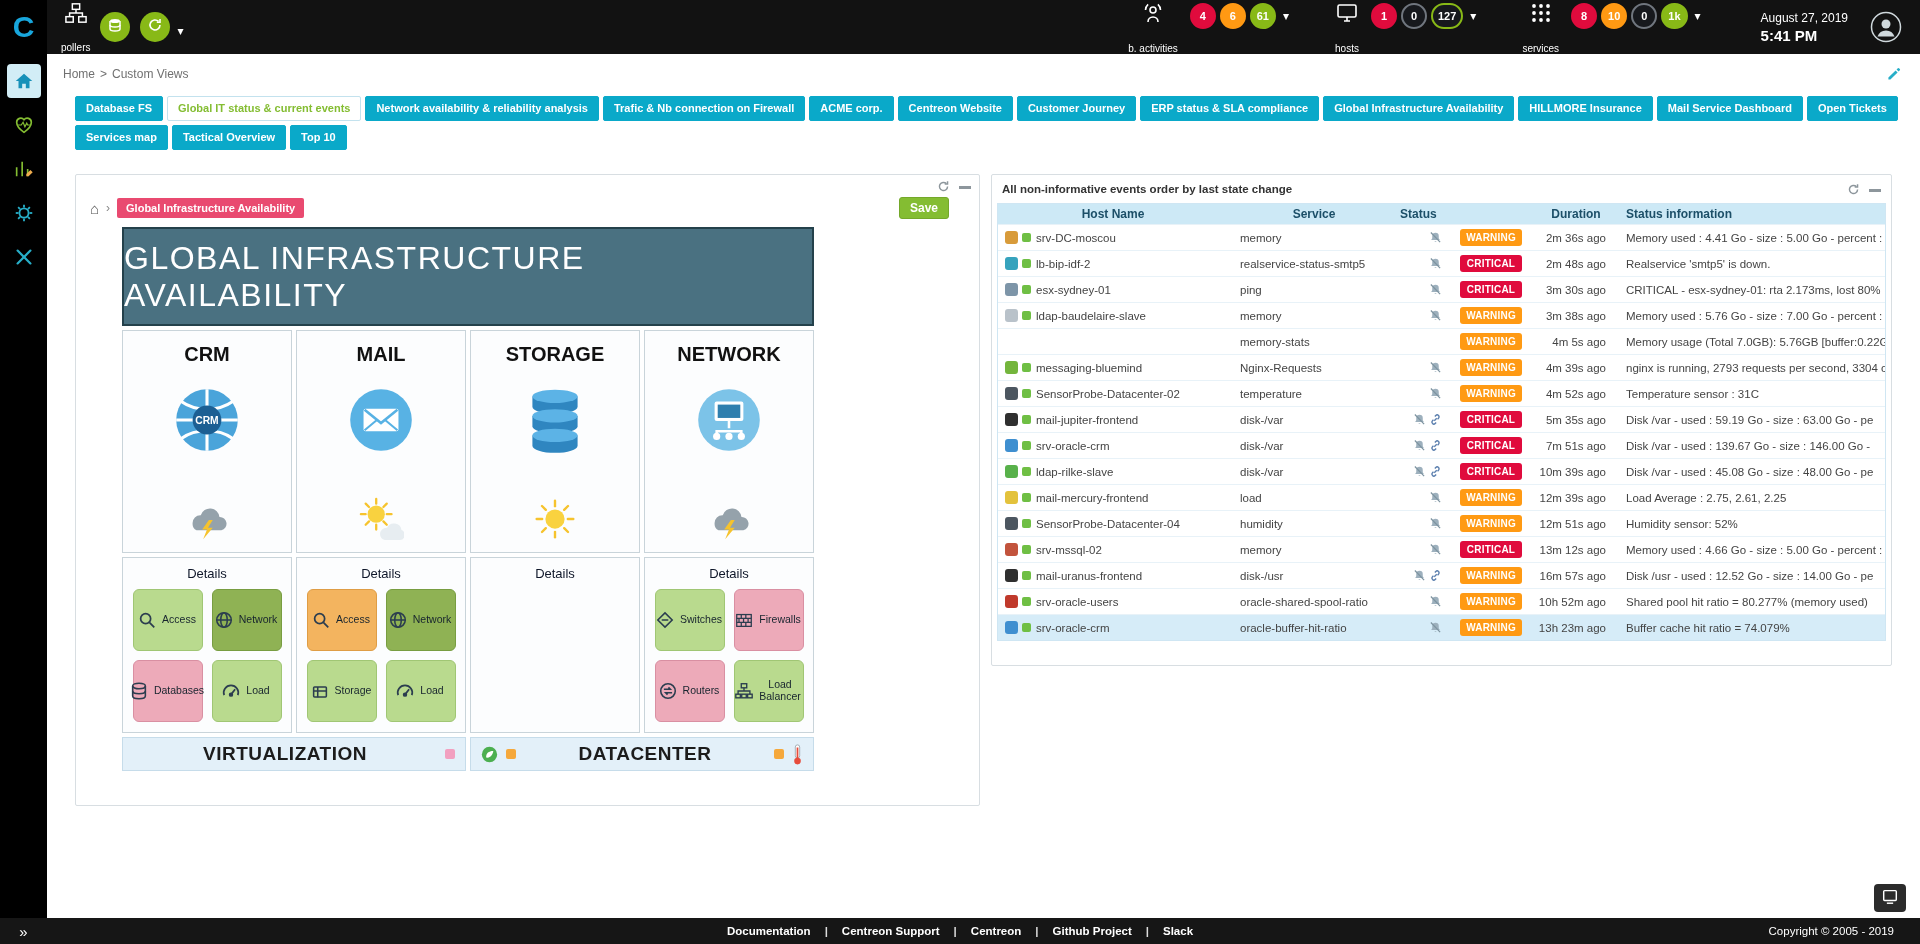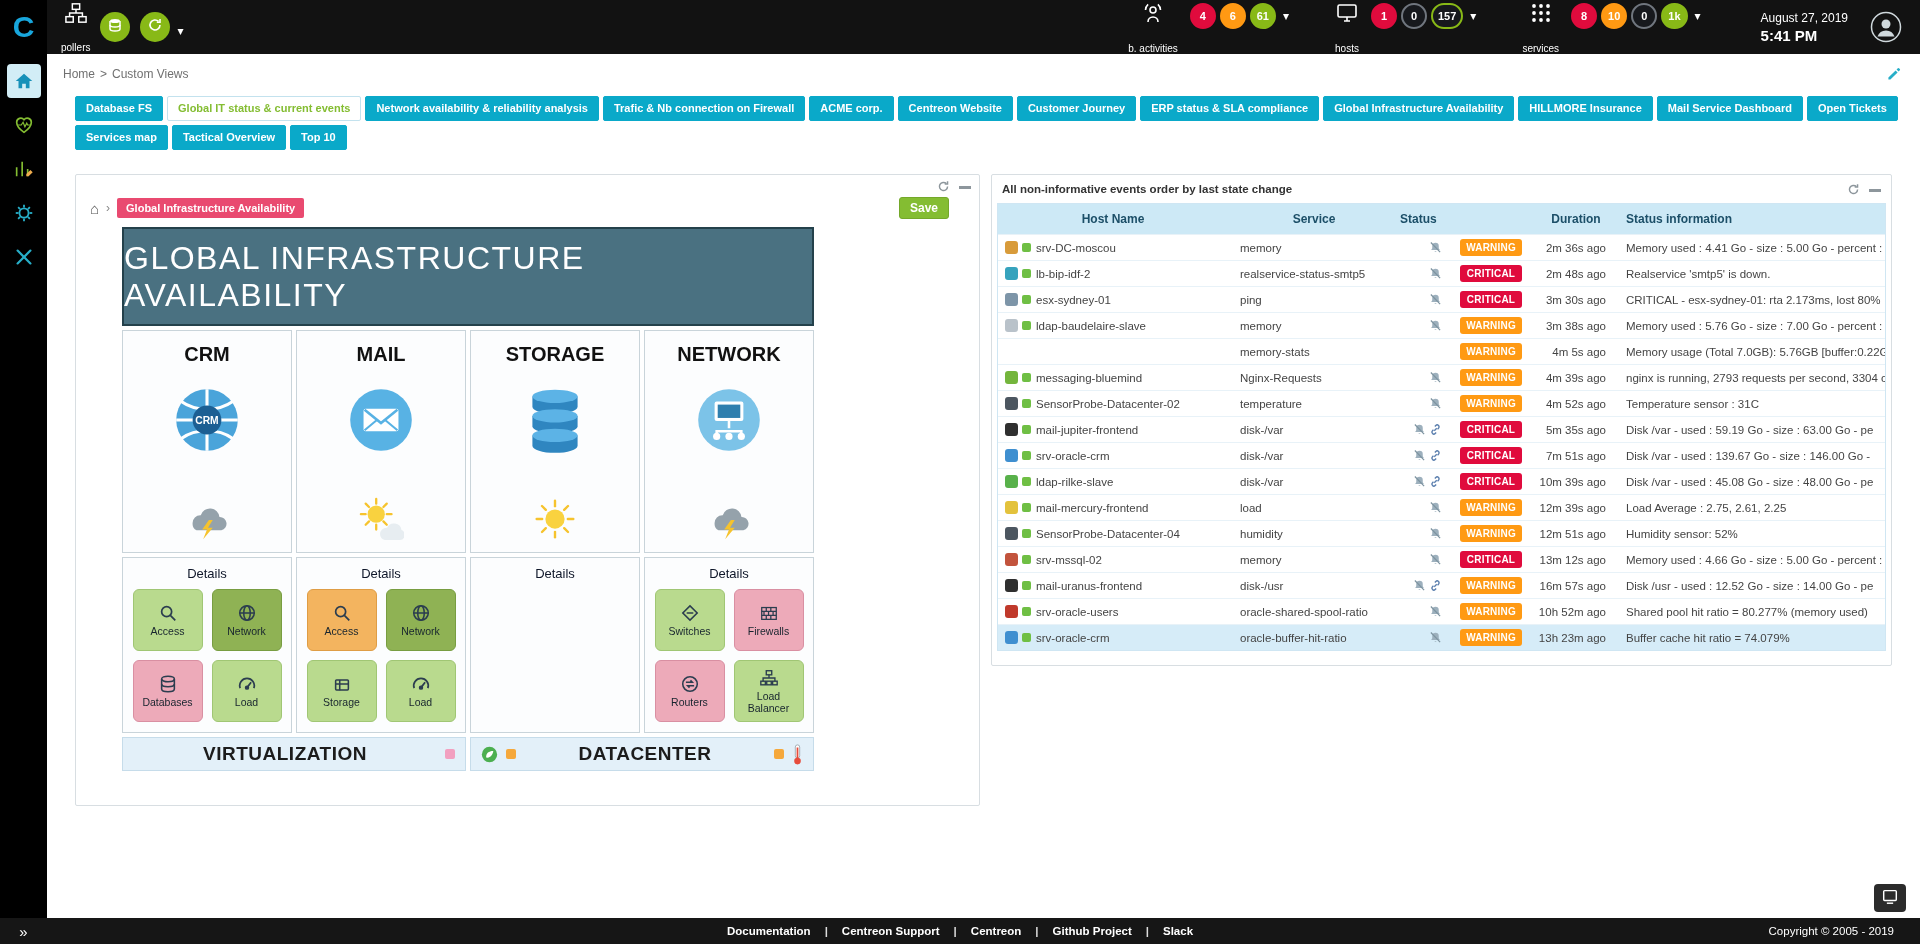--- a/index.html
+++ b/index.html
@@ -58,36 +58,36 @@
   .map-title { margin-top:8px; height:99px; background:#4a7181; border:2px solid #24414b; display:flex; align-items:center; justify-content:center; color:#fff; font-size:32px; letter-spacing:1.5px; }
   .cat-row, .det-row, .foot-row { display:flex; gap:4px; margin-top:4px; }
   .cat-card { flex:1; height:223px; background:#fcfdfe; border:1px solid #c9d4da; display:flex; flex-direction:column; align-items:center; }
   .cat-title { margin-top:12px; font-size:20px; font-weight:bold; color:#111; }
   .cat-icon { margin-top:14px; height:80px; display:flex; align-items:center; }
   .cat-weather { margin-top:auto; margin-bottom:8px; height:50px; display:flex; align-items:center; }
   .det-card { flex:1; height:176px; background:#fcfdfe; border:1px solid #c9d4da; display:flex; flex-direction:column; align-items:center; }
   .det-title { margin-top:8px; font-size:13px; color:#0f172a; }
   .tiles { margin-top:8px; display:flex; flex-wrap:wrap; justify-content:center; gap:9px; width:160px; }
   .tiles.col { flex-direction:column; align-items:center; flex-wrap:nowrap; }
-  .tile { width:70px; height:62px; border-radius:6px; border:1px solid; display:flex; flex-direction:column; align-items:center; justify-content:center; gap:3px; cursor:pointer; }
+  .tile { width:70px; height:62px; border-radius:6px; border:1px solid; display:flex; flex-direction:row; align-items:center; justify-content:center; gap:3px; cursor:pointer; }
   .tile .tl { font-size:10.5px; color:#17242e; text-align:center; line-height:1.1; padding:0 2px; }
   .tile.green { background:#b9da8e; border-color:#a0c674; }
   .tile.green-dark { background:#8fb254; border-color:#789d41; }
   .tile.pink { background:#edaab9; border-color:#d98fa2; }
   .tile.orange { background:#f3b45f; border-color:#df9d45; }
   .foot-card { height:34px; background:#e3f0f9; border:1px solid #c6dcea; display:flex; align-items:center; padding:0 10px; gap:8px; }
   .foot-card .ft { flex:1; text-align:center; font-size:19px; font-weight:bold; color:#1c1c1c; letter-spacing:0.5px; }
   .sq { width:10px; height:10px; border-radius:2px; }
   .sq.orange { background:#f5a83c; }
   .sq.pink { background:#f2a0c0; }
 
   
   .ew-head { height:28px; display:flex; align-items:center; padding:0 10px; font-size:11.5px; font-weight:bold; color:#333; }
   .ew-tbl { margin:0 5px 5px 5px; border:1px solid #cfe6f3; }
-  .ew-thead { display:grid; grid-template-columns:38px 192px 172px 46px 90px 80px 1fr; height:30px; background:#cde9f6; align-items:center; font-size:12px; font-weight:bold; color:#1c4f68; }
+  .ew-thead { display:grid; grid-template-columns:38px 192px 172px 46px 90px 80px 1fr; height:20px; background:#cde9f6; align-items:center; font-size:12px; font-weight:bold; color:#1c4f68; }
   .ew-row { display:grid; grid-template-columns:38px 192px 172px 46px 90px 80px 1fr; height:26px; align-items:center; font-size:11.5px; color:#444; border-top:1px solid #e8f2f8; cursor:pointer; background:#fff; }
   .ew-row.hl { background:#d6ecf8; }
   .c-icons { display:flex; align-items:center; gap:4px; padding-left:7px; }
   .os-ic { width:13px; height:13px; border-radius:3px; }
   .ok-sq { width:9px; height:9px; border-radius:2px; background:#6fbf44; }
   .c-host { overflow:hidden; white-space:nowrap; }
   .c-svc { overflow:hidden; white-space:nowrap; padding-left:12px; }
   .c-bell { display:flex; align-items:center; justify-content:flex-end; gap:3px; padding-right:4px; }
   .c-status { display:flex; justify-content:center; }
   .st-badge { min-width:62px; text-align:center; color:#fff; font-size:10px; font-weight:bold; padding:3px 6px; border-radius:3px; letter-spacing:0.2px; }
@@ -163,21 +163,21 @@
     <div class="tb-iconblock">
       <span><svg viewBox="0 0 24 24" width="24" height="24" stroke="#fff" fill="none" stroke-width="1.6">
             <rect x="3" y="4" width="18" height="12" rx="1.5"></rect>
             <path d="M9 20h6M12 16v4"></path>
           </svg></span>
       <span class="lbl">hosts</span>
     </div>
     <div class="badges" id="hosts-badges">
         <div class="badge" style="background: rgb(224, 11, 61); border-color: rgb(224, 11, 61);">1</div>
         <div class="badge" style="background: rgb(23, 25, 29); border-color: rgb(112, 118, 126);">0</div>
-        <div class="badge" style="background: rgb(23, 25, 29); border-color: rgb(136, 185, 23);">157</div>
+        <div class="badge" style="background: rgb(23, 25, 29); border-color: rgb(136, 185, 23);">127</div>
       </div>
     <div class="chev">▾</div>
   </div>
 
   <div class="tb-metric" style="margin-left:46px">
     <div class="tb-iconblock">
       <span><svg viewBox="0 0 24 24" width="24" height="24" fill="#fff">
             <circle cx="5" cy="5" r="1.9"></circle>
             <circle cx="12" cy="5" r="1.9"></circle>
             <circle cx="19" cy="5" r="1.9"></circle>

